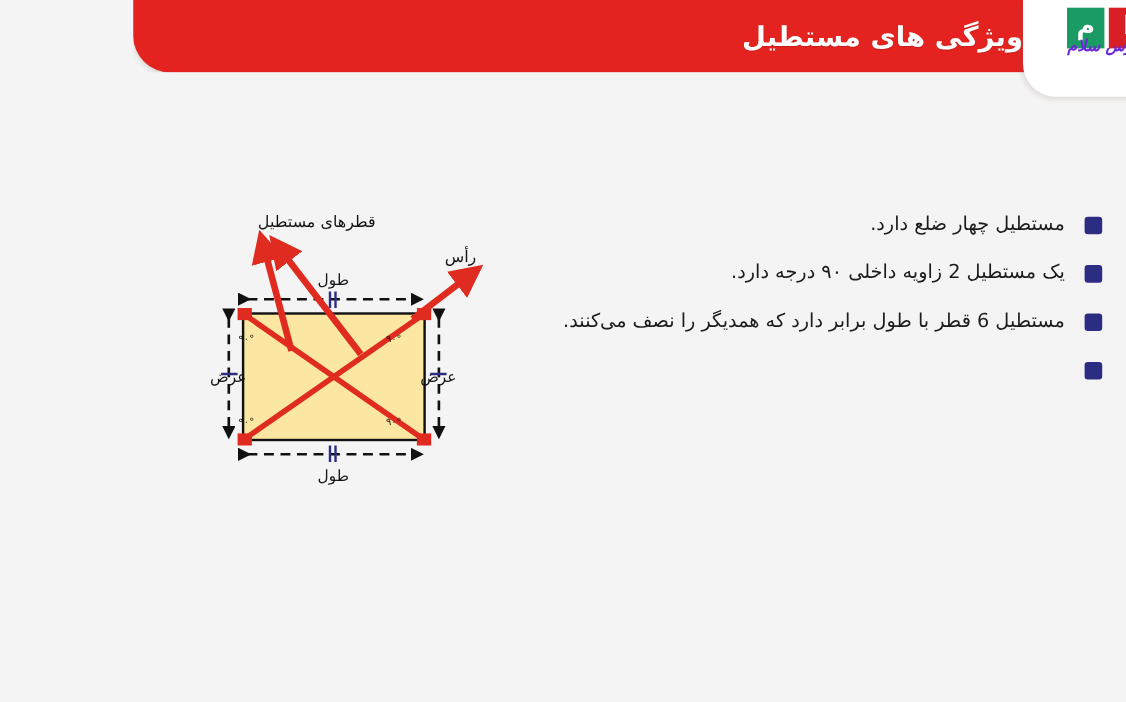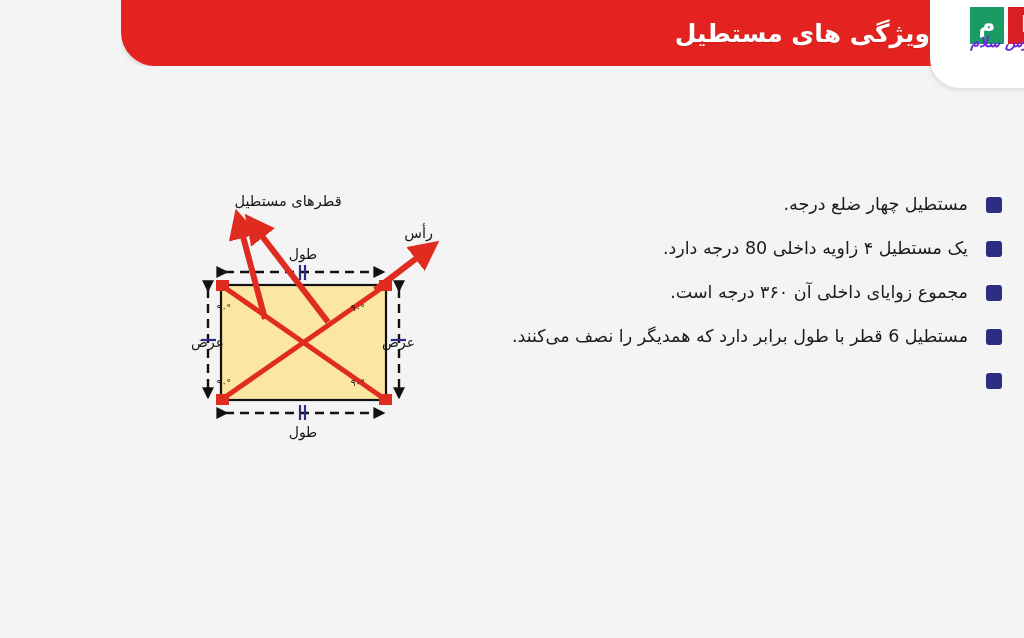--- a/index.html
+++ b/index.html
@@ -167,29 +167,25 @@
       <text class="dg-label" x="160" y="87" font-size="14" text-anchor="middle" direction="rtl">طول</text>
       <text class="dg-label" x="160" y="265" font-size="14" text-anchor="middle" direction="rtl">طول</text>
       <text class="dg-label" x="48" y="175" font-size="14" text-anchor="end" direction="rtl">عرض</text>
       <text class="dg-label" x="272" y="175" font-size="14" text-anchor="start" direction="rtl">عرض</text>
     </svg>
   </div>
 
   <div class="bullets">
     <div class="bullet-row">
       <span class="bullet-sq"></span>
-      <span class="bullet-text">مستطیل چهار ضلع درجه.</span>
+      <span class="bullet-text">مستطیل چهار ضلع دارد.</span>
     </div>
     <div class="bullet-row">
       <span class="bullet-sq"></span>
-      <span class="bullet-text">یک مستطیل ۴ زاویه داخلی 80 درجه دارد.</span>
-    </div>
-    <div class="bullet-row">
-      <span class="bullet-sq"></span>
-      <span class="bullet-text">مجموع زوایای داخلی آن ۳۶۰ درجه است.</span>
+      <span class="bullet-text">یک مستطیل 2 زاویه داخلی ۹۰ درجه دارد.</span>
     </div>
     <div class="bullet-row">
       <span class="bullet-sq"></span>
       <span class="bullet-text">مستطیل 6 قطر با طول برابر دارد که همدیگر را نصف می‌کنند.</span>
     </div>
     <div class="bullet-row">
       <span class="bullet-sq"></span>
     </div>
   </div>
 

